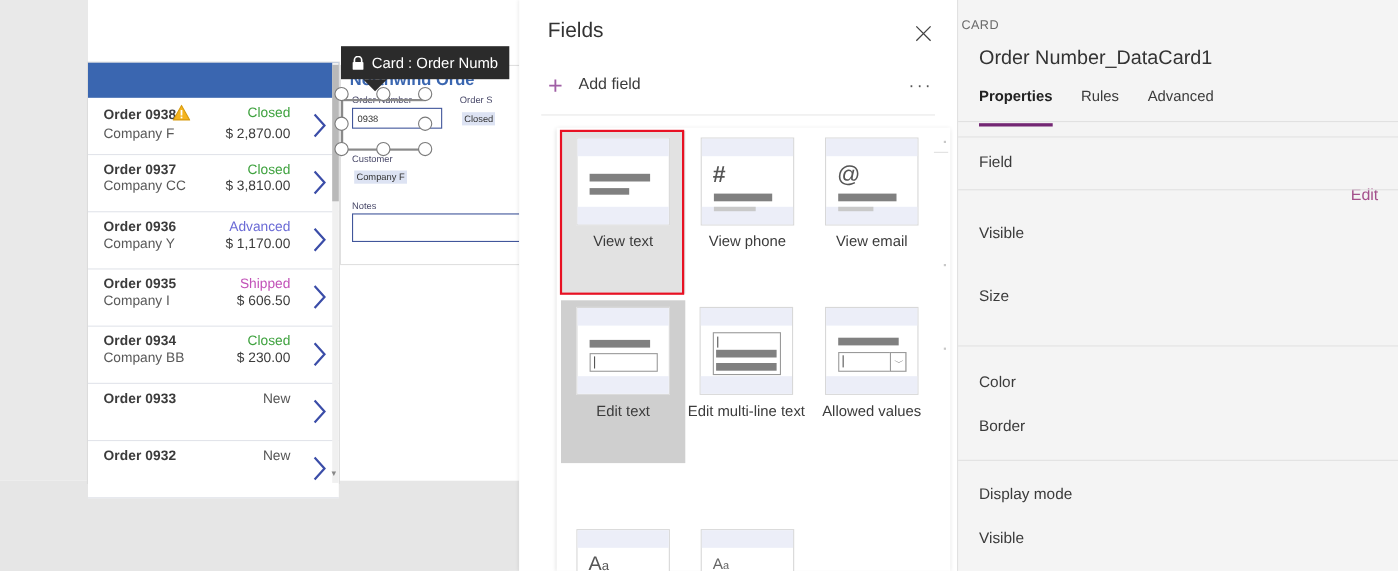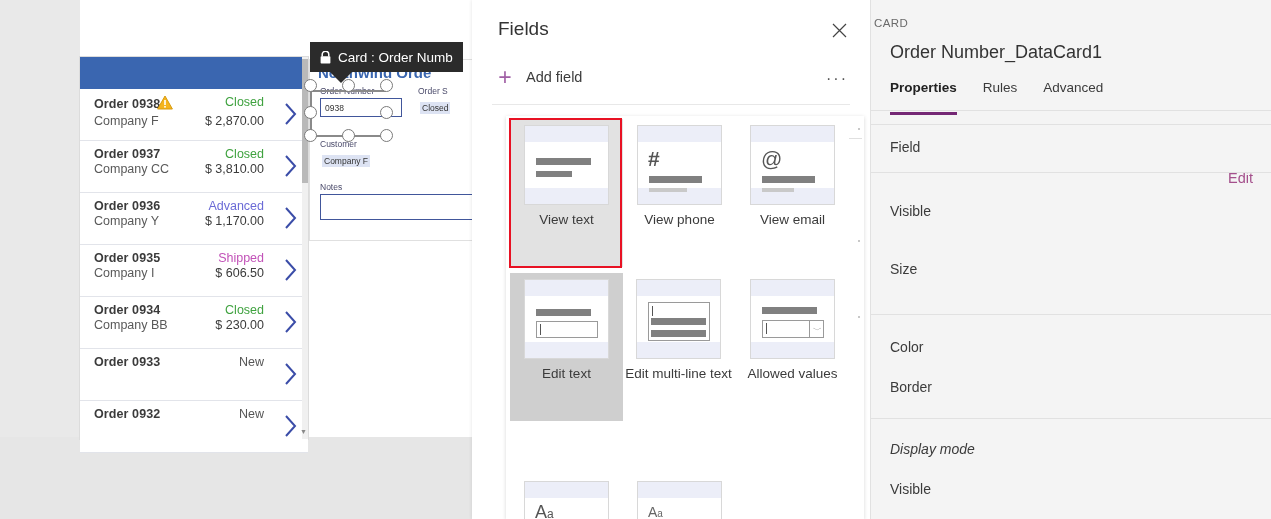--- a/index.html
+++ b/index.html
@@ -422,19 +422,19 @@
     <div class="pp-lbl" style="left:19px;top:261px;">Size</div>
 
     <div class="pp-div" style="top:314px"></div>
 
     <div class="pp-lbl" style="left:19px;top:339px;">Color</div>
 
     <div class="pp-lbl" style="left:19px;top:379px;">Border</div>
 
     <div class="pp-div" style="top:418px"></div>
 
-    <div class="pp-lbl" style="left:19px;top:441px;font-style:italic;">Display mode</div>
+    <div class="pp-lbl" style="left:19px;top:441px;">Display mode</div>
 
     <div class="pp-lbl" style="left:19px;top:481px;">Visible</div>
 
   </div>
 
 </div>
 
 </body></html>

